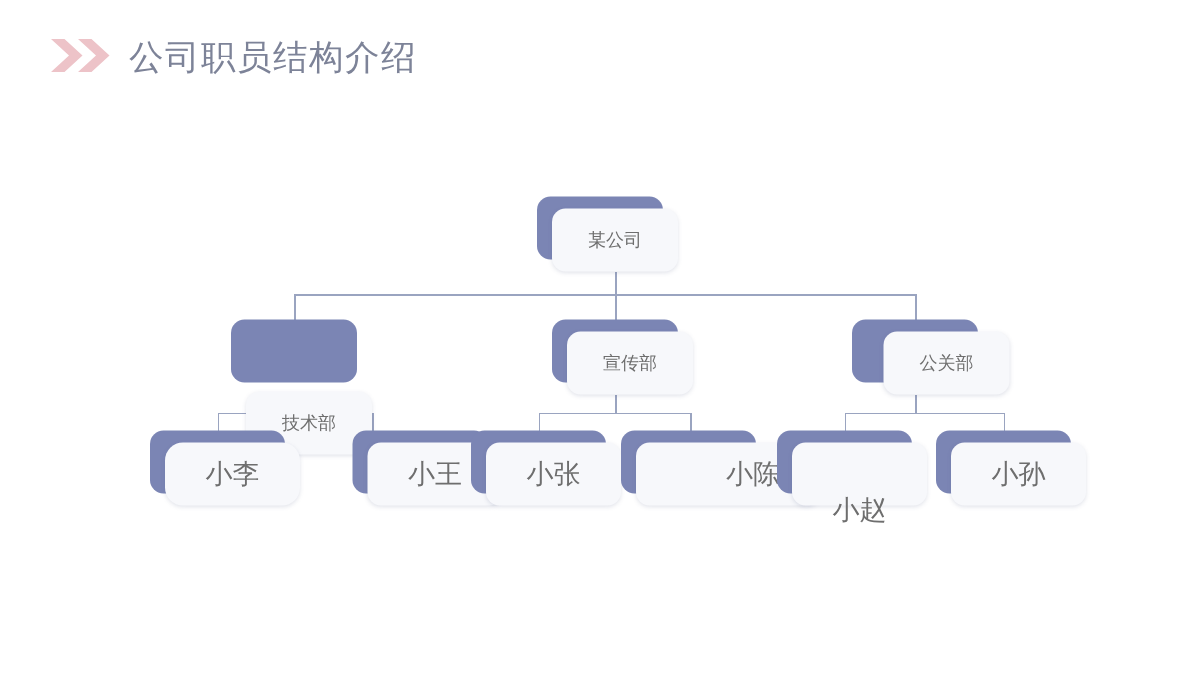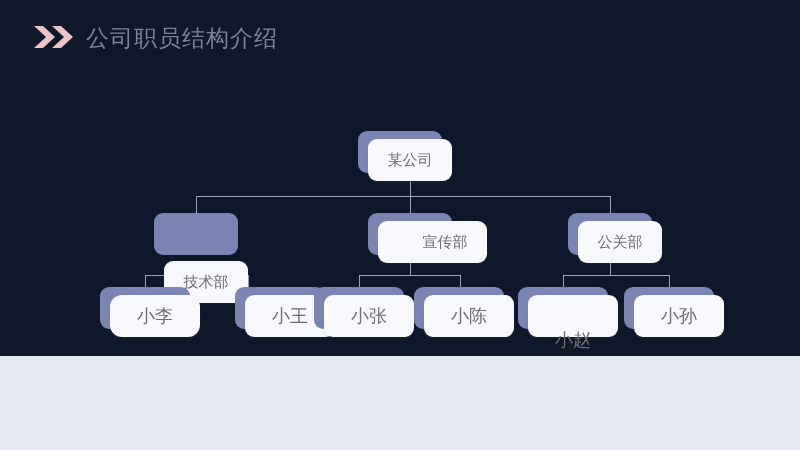--- a/index.html
+++ b/index.html
@@ -10,22 +10,22 @@
     width: 800px;
     height: 450px;
     background: #e4e8f2;
     font-family: "Liberation Sans", "DejaVu Sans", sans-serif;
     overflow: hidden;
   }
 
   #slide {
     position: relative;
     width: 800px;
-    height: 356px;
-    background: #0f172a;
+    height: 450px;
+    background: #ffffff;
   }
 
   
   .header {
     position: absolute;
     left: 0;
     top: 0;
     width: 800px;
     height: 72px;
   }
@@ -83,21 +83,21 @@
     align-items: center;
     justify-content: center;
   }
   .node .card-label {
     color: #6e6e6e;
     white-space: nowrap;
     font-family: "DejaVu Sans", "Liberation Sans", sans-serif;
   }
   .node.level-root .card-label,
   .node.level-dept .card-label {
-    font-size: 15px;
+    font-size: 12px;
   }
   .node.level-leaf .card-label {
     font-size: 18px;
   }
 </style>
 </head>
 <body>
 
 <div id="slide">
 
@@ -139,27 +139,27 @@
         </div>
       </div>
       <div class="node level-dept" style="left: 154px; top: 213px; width: 84px; height: 42px;">
         <div class="plate" style="background: rgb(123, 133, 180);"></div>
         <div class="card" style="background: rgb(247, 248, 251); margin-top: 40px;">
           <span class="card-label" style="color: rgb(110, 110, 110);">技术部</span>
         </div>
       </div>
       <div class="node level-dept" style="left: 368px; top: 213px; width: 84px; height: 42px;">
         <div class="plate" style="background: rgb(123, 133, 180);"></div>
-        <div class="card" style="background: rgb(247, 248, 251); padding-left: 25px;">
+        <div class="card" style="background: rgb(247, 248, 251);">
           <span class="card-label" style="color: rgb(110, 110, 110);">宣传部</span>
         </div>
       </div>
       <div class="node level-dept" style="left: 568px; top: 213px; width: 84px; height: 42px;">
         <div class="plate" style="background: rgb(123, 133, 180);"></div>
-        <div class="card" style="background: rgb(247, 248, 251);">
+        <div class="card" style="background: rgb(247, 248, 251); margin-left: 11px;">
           <span class="card-label" style="color: rgb(110, 110, 110);">公关部</span>
         </div>
       </div>
       <div class="node level-leaf" style="left: 100px; top: 287px; width: 90px; height: 42px;">
         <div class="plate" style="background: rgb(123, 133, 180);"></div>
         <div class="card" style="background: rgb(247, 248, 251); border-radius: 12px;">
           <span class="card-label" style="color: rgb(110, 110, 110);">小李</span>
         </div>
       </div>
       <div class="node level-leaf" style="left: 202px; top: 287px; width: 90px; height: 42px; margin-left: 33px;">
@@ -169,21 +169,21 @@
         </div>
       </div>
       <div class="node level-leaf" style="left: 314px; top: 287px; width: 90px; height: 42px;">
         <div class="plate" style="background: rgb(123, 133, 180);"></div>
         <div class="card" style="background: rgb(247, 248, 251); justify-content: center;">
           <span class="card-label" style="color: rgb(110, 110, 110);">小张</span>
         </div>
       </div>
       <div class="node level-leaf" style="left: 414px; top: 287px; width: 90px; height: 42px;">
         <div class="plate" style="background: rgb(123, 133, 180);"></div>
-        <div class="card" style="background: rgb(247, 248, 251);">
+        <div class="card" style="background: rgb(247, 248, 251); padding-left: 33px;">
           <span class="card-label" style="color: rgb(110, 110, 110);">小陈</span>
         </div>
       </div>
       <div class="node level-leaf" style="left: 518px; top: 287px; width: 90px; height: 42px;">
         <div class="plate" style="background: rgb(123, 133, 180);"></div>
         <div class="card" style="background: rgb(247, 248, 251);">
           <span class="card-label" style="color: rgb(110, 110, 110); margin-top: 48px;">小赵</span>
         </div>
       </div>
       <div class="node level-leaf" style="left: 624px; top: 287px; width: 90px; height: 42px;">

